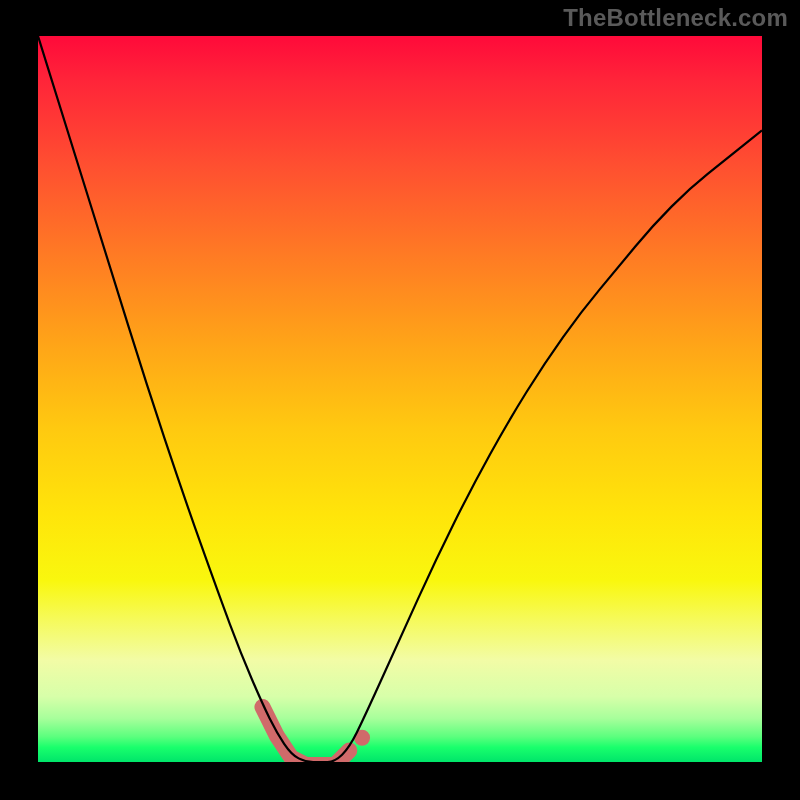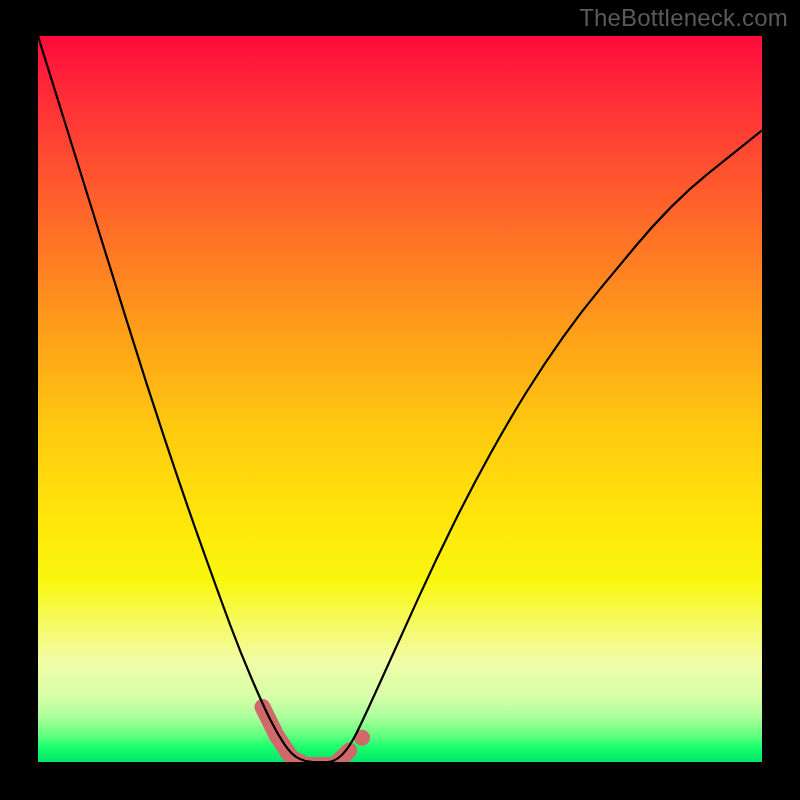--- a/index.html
+++ b/index.html
@@ -15,21 +15,21 @@
     width: 800px;
     height: 800px;
     background: #000;
   }
   .watermark {
     position: absolute;
     top: 4px;
     right: 12px;
     color: #5a5a5a;
     font-size: 24px;
-    font-weight: 400;
+    font-weight: 700;
     letter-spacing: 0.2px;
     z-index: 20;
   }
   .plot-area {
     position: absolute;
     left: 38px;
     top: 36px;
     width: 724px;
     height: 726px;
     

